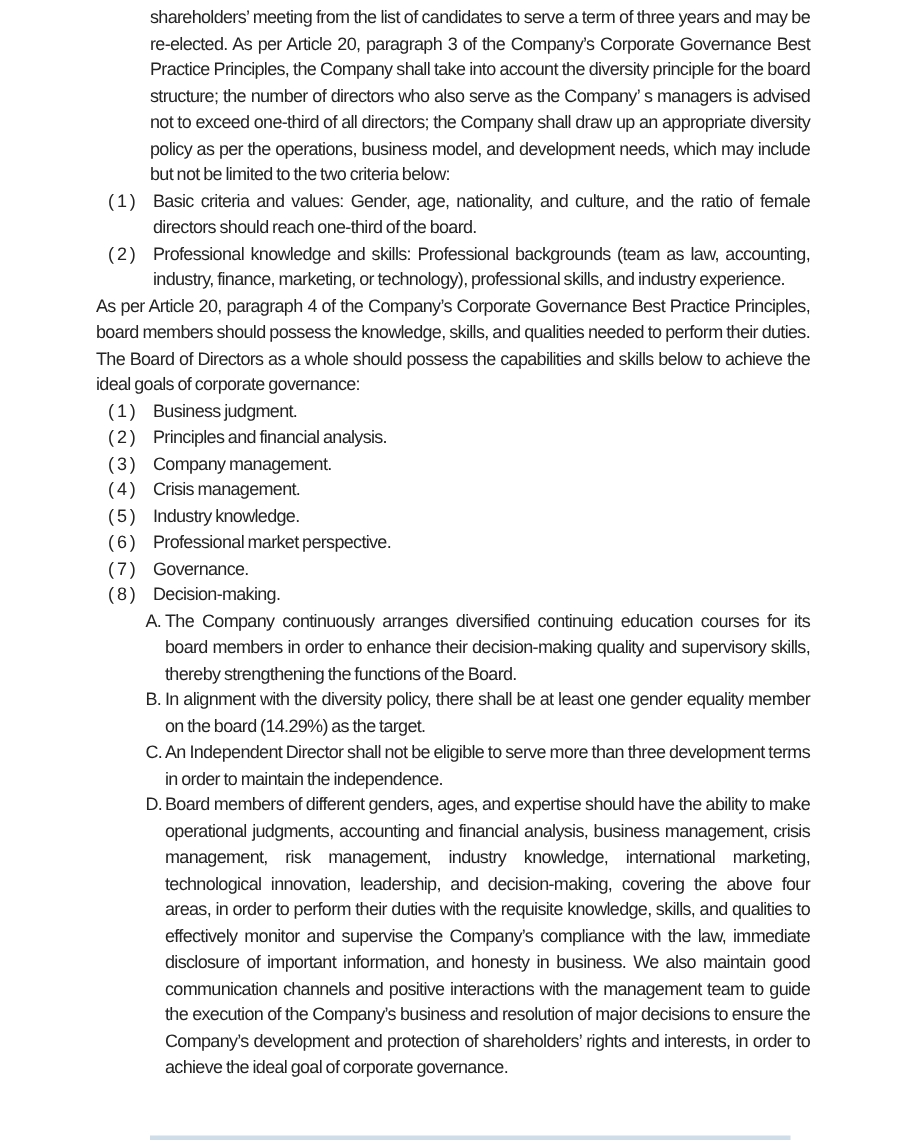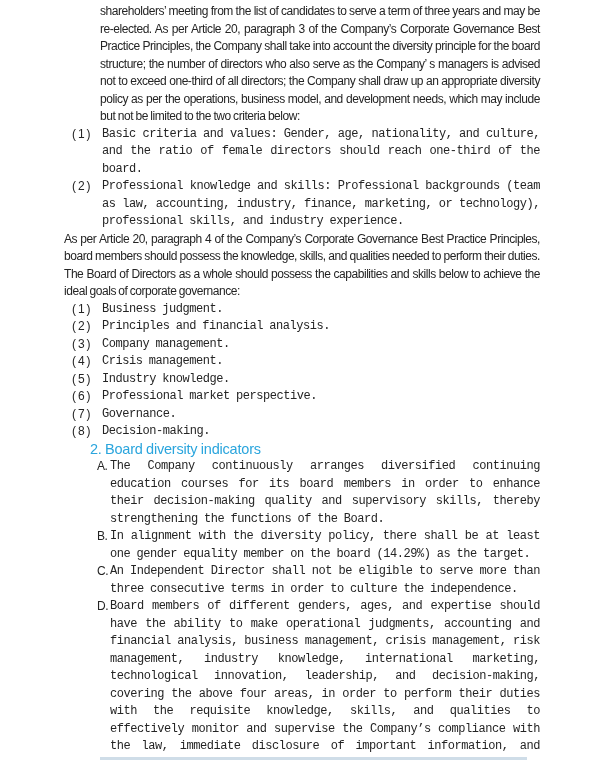--- a/index.html
+++ b/index.html
@@ -17,21 +17,21 @@
     letter-spacing: -0.45px;
     word-spacing: -0.5px;
     color: #242424;
   }
   p { margin: 0; }
   .justify { text-align: justify; }
   .intro-para { margin-left: 36px; }
   .item-row { display: flex; align-items: flex-start; }
   .paren-row { margin-left: 8px; }
   .paren-marker { flex: 0 0 30px; white-space: nowrap; }
-  .item-text { flex: 1 1 auto; font-family: Liberation Mono, monospace; }
+  .item-text { flex: 1 1 auto; }
   .section-heading {
     margin-left: 26px;
     color: #2aa5dd;
     font-size: 14.5px;
     letter-spacing: -0.2px;
   }
   .letter-row { margin-left: 33px; }
   .letter-marker { flex: 0 0 13px; white-space: nowrap; }
   .bottom-bar {
     position: absolute;
@@ -86,33 +86,32 @@
   </div>
   <div class="item-row paren-row">
     <span class="paren-marker">( 7 )</span>
     <span class="item-text">Governance.</span>
   </div>
   <div class="item-row paren-row">
     <span class="paren-marker">( 8 )</span>
     <span class="item-text">Decision-making.</span>
   </div>
 
-  <p class="section-heading">2. Board diversity indicators</p>
 
   <div class="item-row letter-row">
     <span class="letter-marker">A.</span>
     <span class="item-text justify">The Company continuously arranges diversified continuing education courses for its board members in order to enhance their decision-making quality and supervisory skills, thereby strengthening the functions of the Board.</span>
   </div>
   <div class="item-row letter-row">
     <span class="letter-marker">B.</span>
     <span class="item-text justify">In alignment with the diversity policy, there shall be at least one gender equality member on the board (14.29%) as the target.</span>
   </div>
   <div class="item-row letter-row">
     <span class="letter-marker">C.</span>
-    <span class="item-text justify">An Independent Director shall not be eligible to serve more than three consecutive terms in order to culture the independence.</span>
+    <span class="item-text justify">An Independent Director shall not be eligible to serve more than three development terms in order to maintain the independence.</span>
   </div>
   <div class="item-row letter-row">
     <span class="letter-marker">D.</span>
     <span class="item-text justify">Board members of different genders, ages, and expertise should have the ability to make operational judgments, accounting and financial analysis, business management, crisis management, risk management, industry knowledge, international marketing, technological innovation, leadership, and decision-making, covering the above four areas, in order to perform their duties with the requisite knowledge, skills, and qualities to effectively monitor and supervise the Company’s compliance with the law, immediate disclosure of important information, and honesty in business. We also maintain good communication channels and positive interactions with the management team to guide the execution of the Company’s business and resolution of major decisions to ensure the Company’s development and protection of shareholders’ rights and interests, in order to achieve the ideal goal of corporate governance.</span>
   </div>
 
   <div class="bottom-bar"></div>
 
 </div>
 

